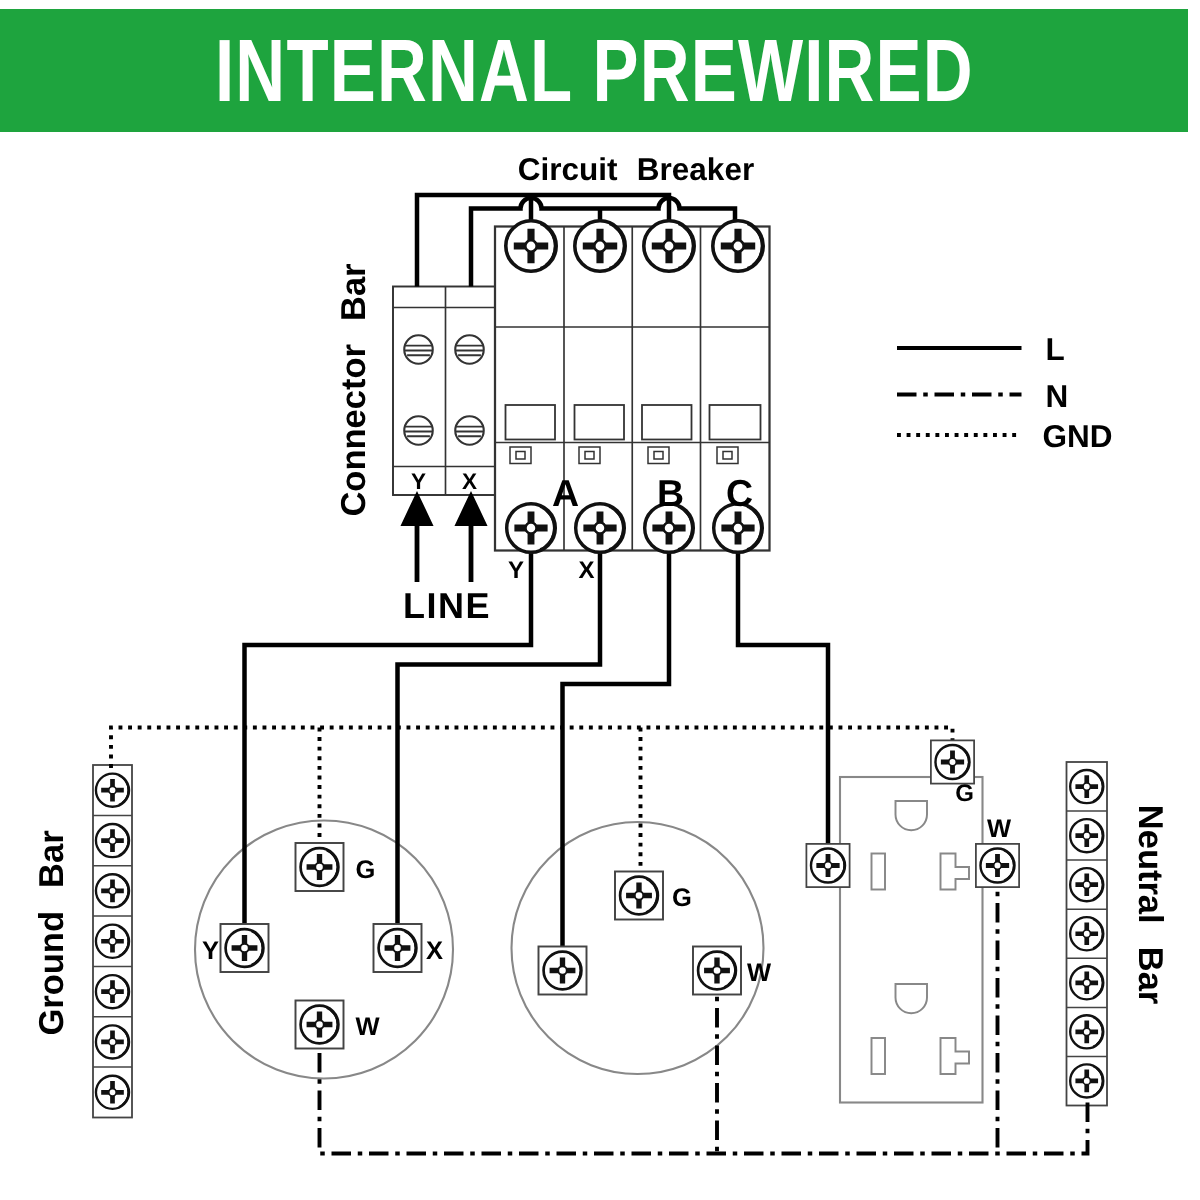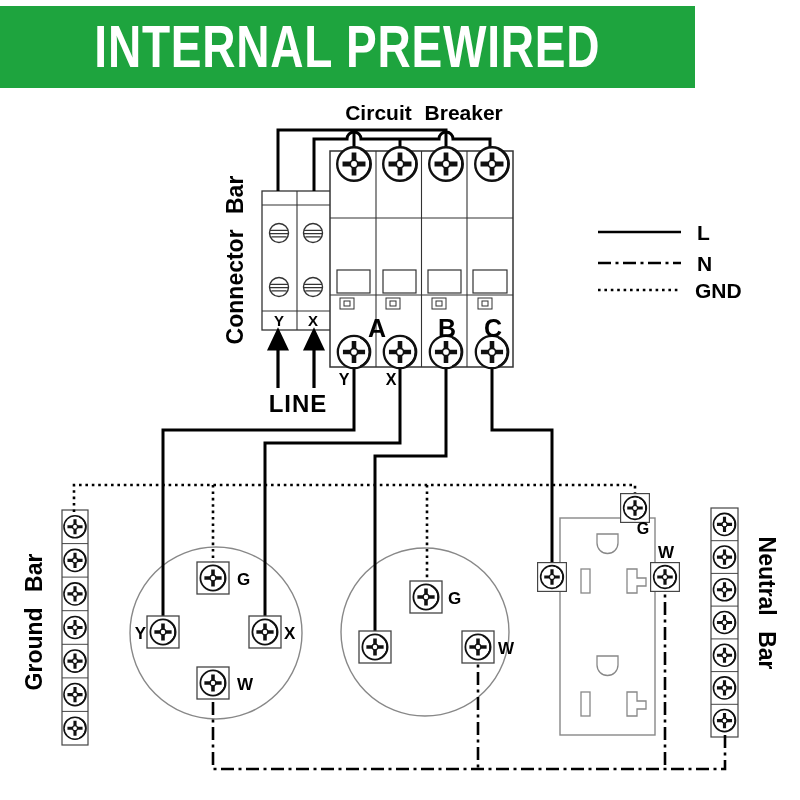--- a/index.html
+++ b/index.html
@@ -1,17 +1,17 @@
 <!DOCTYPE html>
 <html><head>
 <meta charset="utf-8">
 <style>
   html,body{margin:0;padding:0;background:#ffffff;width:800px;height:800px;overflow:hidden;}
   #stage{position:relative;width:800px;height:800px;font-family:"Liberation Sans",sans-serif;}
-  #header{position:absolute;left:0;top:6px;width:695px;height:82px;background:#1ea43e;
+  #header{position:absolute;left:0;top:6px;width:792px;height:82px;background:#1ea43e;
           display:flex;align-items:center;justify-content:center;}
   #header .t{color:#ffffff;font-weight:bold;font-size:59px;letter-spacing:1px;
              display:inline-block;transform:scaleX(0.78);white-space:nowrap;}
   svg{position:absolute;left:0;top:0;}
   svg text{font-family:"Liberation Sans",sans-serif;font-weight:bold;fill:#000;}
 </style>
 </head>
 <body>
 
 <div id="stage">

